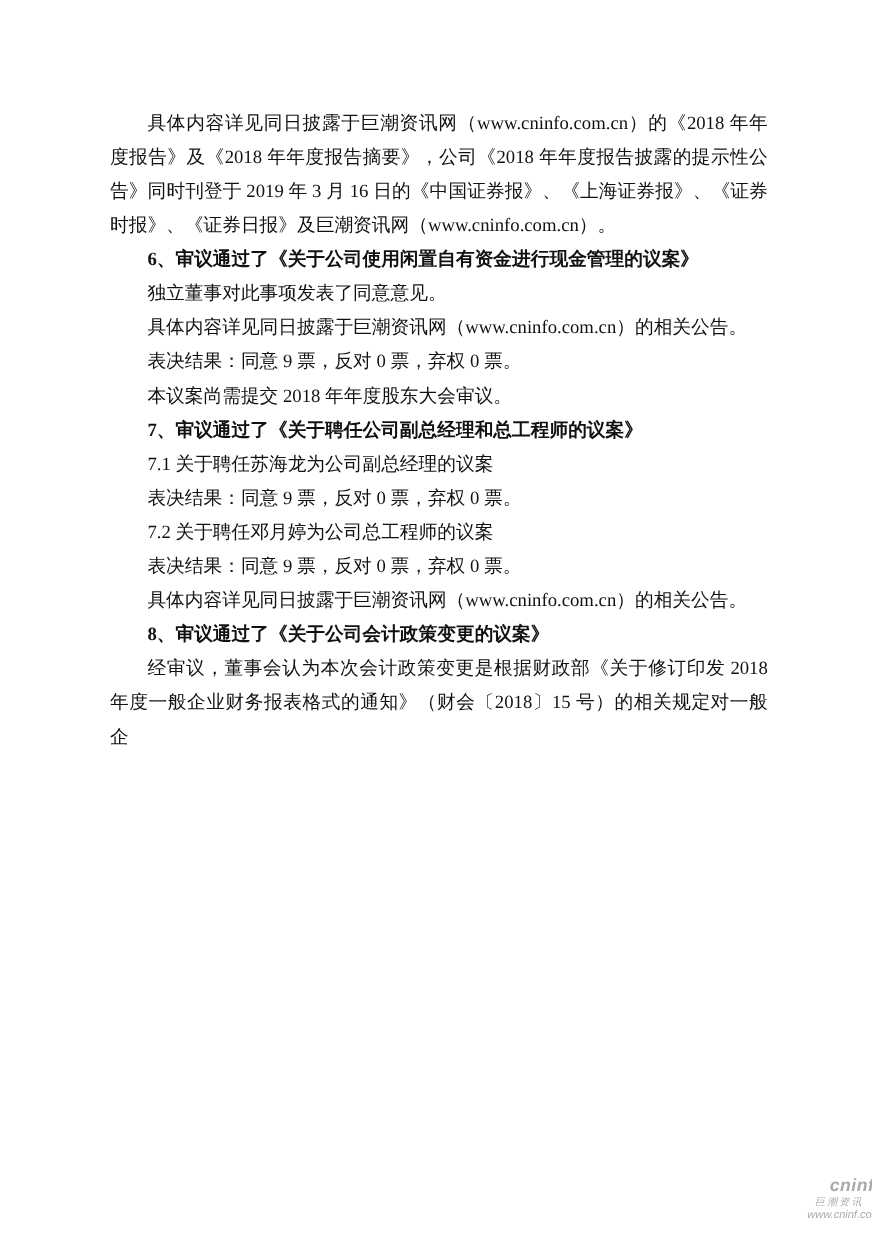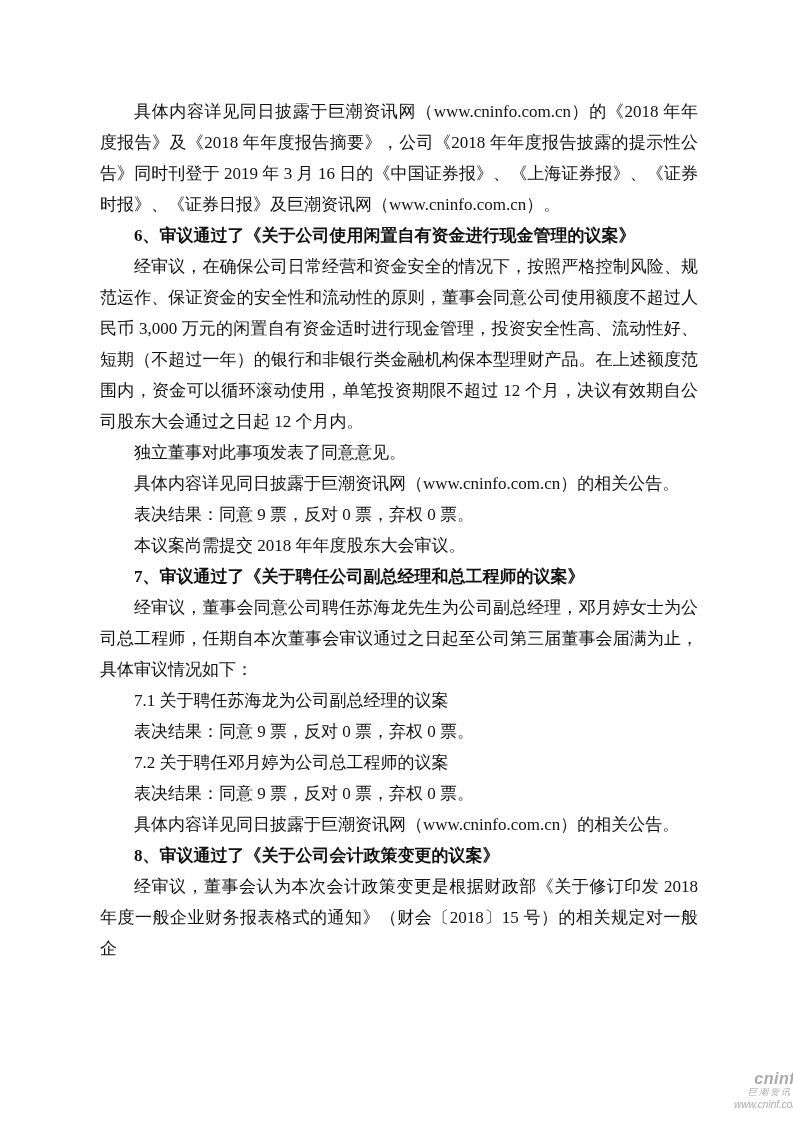--- a/index.html
+++ b/index.html
@@ -60,42 +60,41 @@
   .logo-swirl {
     width: 17px;
     height: 17px;
     display: inline-block;
   }
   .logo-cn {
     font-size: 9px;
     letter-spacing: 2px;
     margin-top: 1px;
     margin-right: 22px;
+    text-align: center;
   }
   .logo-url {
     font-size: 10px;
     margin-top: 1px;
   }
 </style>
 </head>
 <body>
 
 <div class="page">
 
   <main class="doc-body" id="doc-body">
 
   <p class="body">具体内容详见同日披露于巨潮资讯网（www.cninfo.com.cn）的《2018 年年度报告》及《2018 年年度报告摘要》，公司《2018 年年度报告披露的提示性公告》同时刊登于 2019 年 3 月 16 日的《中国证券报》、《上海证券报》、《证券时报》、《证券日报》及巨潮资讯网（www.cninfo.com.cn）。</p>
       <p class="heading">6、审议通过了《关于公司使用闲置自有资金进行现金管理的议案》</p>
-      <p class="body">经审议，在确保公司日常经营和资金安全的情况下，按照严格控制风险、规范运作、保证资金的安全性和流动性的原则，董事会同意公司使用额度不超过人民币 3,000 万元的闲置自有资金适时进行现金管理，投资安全性高、流动性好、短期（不超过一年）的银行和非银行类金融机构保本型理财产品。在上述额度范围内，资金可以循环滚动使用，单笔投资期限不超过 12 个月，决议有效期自公司股东大会通过之日起 12 个月内。</p>
       <p class="body">独立董事对此事项发表了同意意见。</p>
       <p class="body">具体内容详见同日披露于巨潮资讯网（www.cninfo.com.cn）的相关公告。</p>
       <p class="body">表决结果：同意 9 票，反对 0 票，弃权 0 票。</p>
       <p class="body">本议案尚需提交 2018 年年度股东大会审议。</p>
       <p class="heading">7、审议通过了《关于聘任公司副总经理和总工程师的议案》</p>
-      <p class="body">经审议，董事会同意公司聘任苏海龙先生为公司副总经理，邓月婷女士为公司总工程师，任期自本次董事会审议通过之日起至公司第三届董事会届满为止，具体审议情况如下：</p>
       <p class="body">7.1 关于聘任苏海龙为公司副总经理的议案</p>
       <p class="body">表决结果：同意 9 票，反对 0 票，弃权 0 票。</p>
       <p class="body">7.2 关于聘任邓月婷为公司总工程师的议案</p>
       <p class="body">表决结果：同意 9 票，反对 0 票，弃权 0 票。</p>
       <p class="body">具体内容详见同日披露于巨潮资讯网（www.cninfo.com.cn）的相关公告。</p>
       <p class="heading">8、审议通过了《关于公司会计政策变更的议案》</p>
       <p class="body">经审议，董事会认为本次会计政策变更是根据财政部《关于修订印发 2018 年度一般企业财务报表格式的通知》（财会〔2018〕15 号）的相关规定对一般企</p>
     </main>
 
   <div class="footer-logo">

